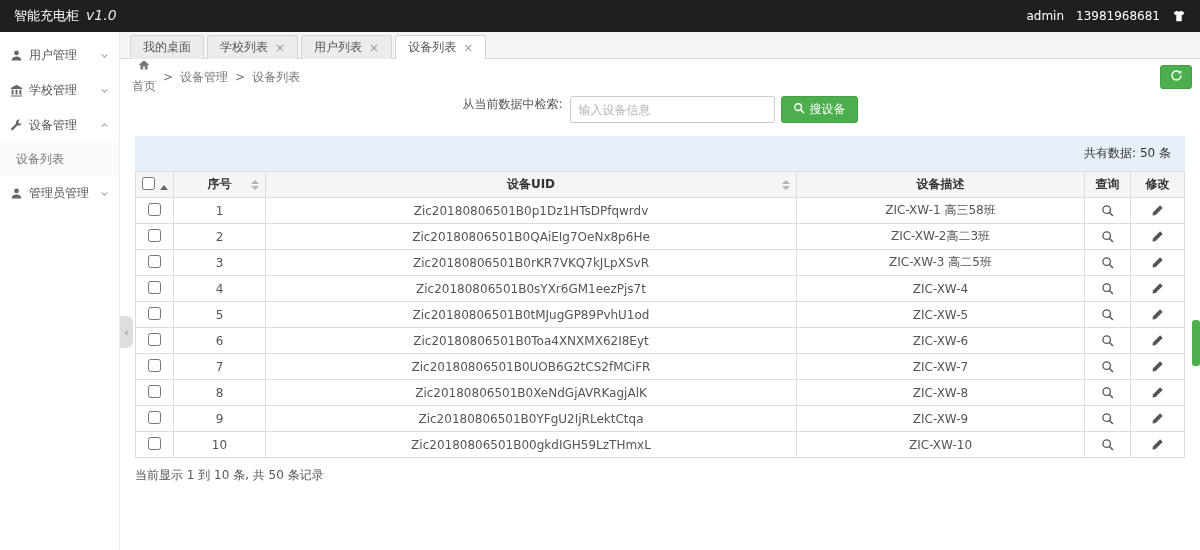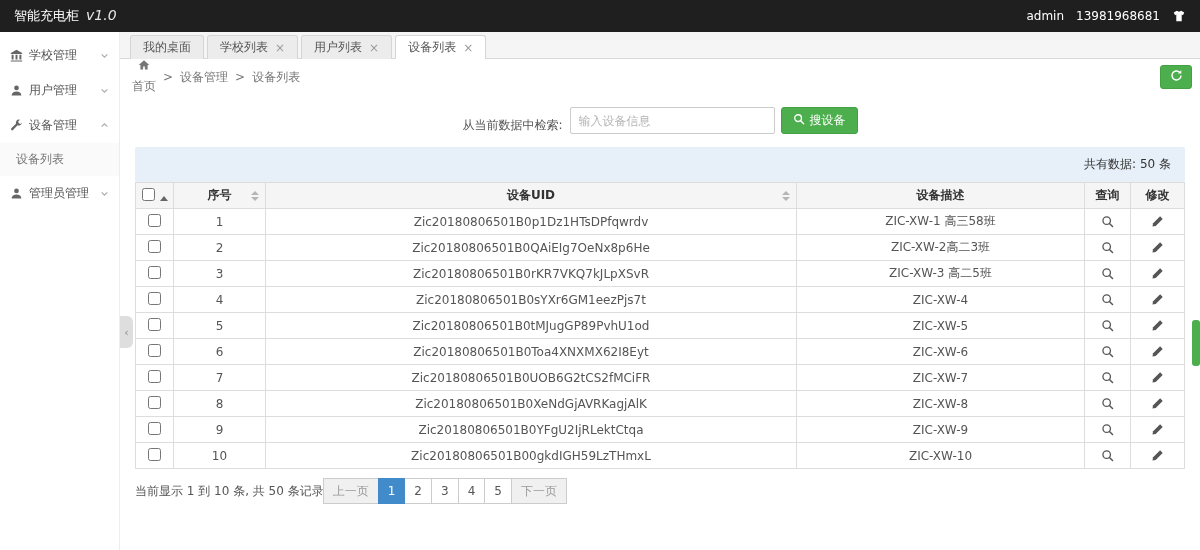--- a/index.html
+++ b/index.html
@@ -51,21 +51,21 @@
     height: 36px; display: flex; align-items: center; gap: 7px;
     padding: 0 12px; color: #777; position: relative; flex: none;
   }
   .breadcrumb-bar .home { color: #777; display: flex; align-items: center; gap: 4px; cursor: pointer; flex-direction: column; }
   .refresh-btn {
     position: absolute; right: 8px; top: 6px; width: 32px; height: 24px;
     background: #4cae4c; border: 1px solid #43a043; border-radius: 3px; color: #fff;
     display: flex; align-items: center; justify-content: center; cursor: pointer;
   }
   
-  .search-row { display: flex; align-items: flex-end; justify-content: center; margin-top: 12px; flex: none; }
+  .search-row { display: flex; align-items: flex-start; justify-content: center; margin-top: 1px; flex: none; }
   .search-label { margin-right: 7px; color: #555; }
   .search-input {
     width: 205px; height: 27px; border: 1px solid #ccc; border-radius: 2px;
     padding: 12px 8px; font-size: 12px; color: #555; font-family: inherit;
   }
   .search-input::placeholder { color: #b5b5b5; }
   .search-btn {
     height: 27px; margin-left: 6px; background: #4cae4c; border: 1px solid #43a043;
     color: #fff; padding: 0 11px; border-radius: 3px; font-size: 12px; font-family: inherit;
     display: flex; align-items: center; gap: 5px; cursor: pointer;
@@ -126,38 +126,38 @@
     </span>
   </div>
 </header>
 
 <div class="main">
 
   <aside class="sidebar">
     <div class="side-item">
       <span class="ico">
         <svg width="13" height="13" viewBox="0 0 16 16">
-            <path fill="currentColor" d="M8 1L1 5v1h14V5zM2 7h2.4v6H2zm4.8 0h2.4v6H6.8zM11.6 7H14v6h-2.4zM1 14h14v1.4H1z"></path>
-          </svg>
-      </span>
-      <span class="lbl">学校管理</span>
+            <circle cx="8" cy="4.8" r="2.9" fill="currentColor"></circle>
+            <path fill="currentColor" d="M2 14c0-3 2.7-4.8 6-4.8S14 11 14 14z"></path>
+          </svg>
+      </span>
+      <span class="lbl">用户管理</span>
       <span class="chev">
         <svg width="9" height="9" viewBox="0 0 16 16">
             <path fill="none" stroke="currentColor" stroke-width="2" d="M3 6l5 5 5-5"></path>
           </svg>
       </span>
     </div>
     <div class="side-item">
       <span class="ico">
         <svg width="13" height="13" viewBox="0 0 16 16">
-            <circle cx="8" cy="4.8" r="2.9" fill="currentColor"></circle>
-            <path fill="currentColor" d="M2 14c0-3 2.7-4.8 6-4.8S14 11 14 14z"></path>
-          </svg>
-      </span>
-      <span class="lbl">用户管理</span>
+            <path fill="currentColor" d="M8 1L1 5v1h14V5zM2 7h2.4v6H2zm4.8 0h2.4v6H6.8zM11.6 7H14v6h-2.4zM1 14h14v1.4H1z"></path>
+          </svg>
+      </span>
+      <span class="lbl">学校管理</span>
       <span class="chev">
         <svg width="9" height="9" viewBox="0 0 16 16">
             <path fill="none" stroke="currentColor" stroke-width="2" d="M3 6l5 5 5-5"></path>
           </svg>
       </span>
     </div>
     <div class="side-item">
       <span class="ico">
         <svg width="13" height="13" viewBox="0 0 16 16">
             <path fill="currentColor" d="M14.5 4.2a3.8 3.8 0 0 1-5.1 3.6L4 13.3a1.5 1.5 0 1 1-2.1-2.1l5.5-5.4a3.8 3.8 0 0 1 4.8-4.9L10 3.1l.9 2 2.1.9z"></path>
@@ -459,27 +459,18 @@
                 <svg width="13" height="13" viewBox="0 0 16 16">
                   <path fill="currentColor" d="M11.2 1.6l3.2 3.2-8.6 8.6-4 .8.8-4z"></path>
                 </svg>
               </button></td>
         </tr>
       </tbody>
     </table>
 
     <div class="table-footer">
       <span>当前显示 1 到 10 条, 共 50 条记录</span>
-      <div class="pagination">
-        <button class="page-btn nav">上一页</button>
-        <button class="page-btn active">1</button>
-        <button class="page-btn">2</button>
-        <button class="page-btn">3</button>
-        <button class="page-btn">4</button>
-        <button class="page-btn">5</button>
-        <button class="page-btn nav">下一页</button>
-      </div>
     </div>
 
   </section>
 </div>
 
 <div class="scroll-thumb"></div>
 
 </body></html>

